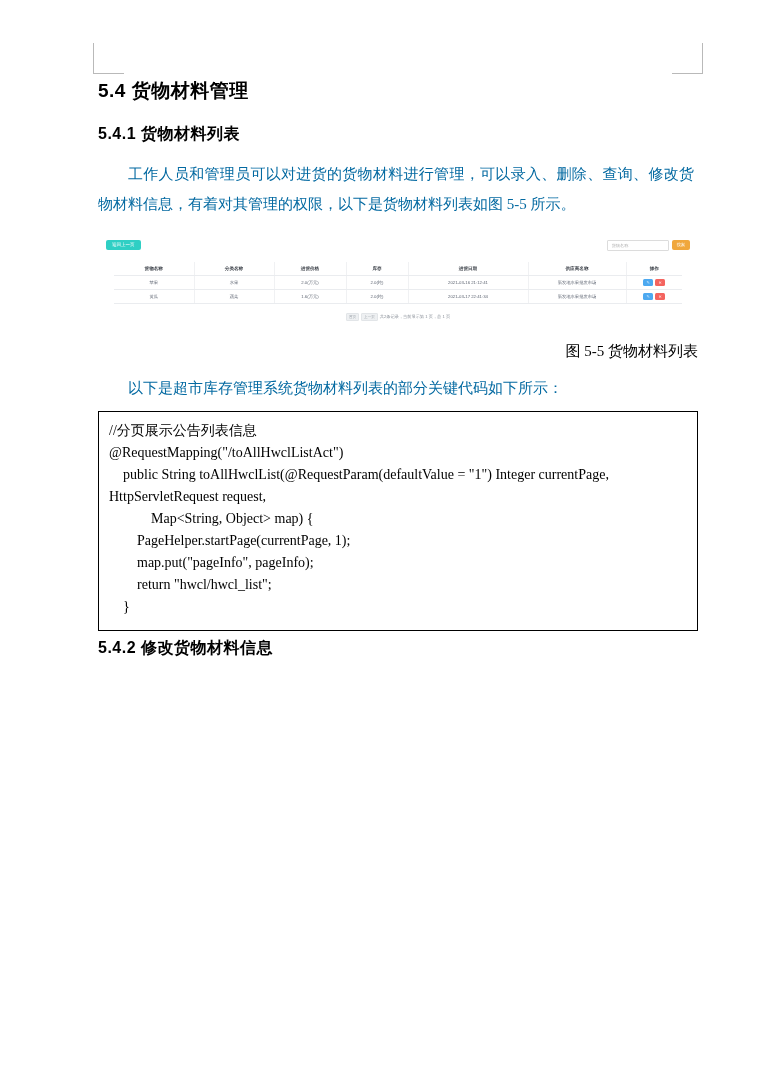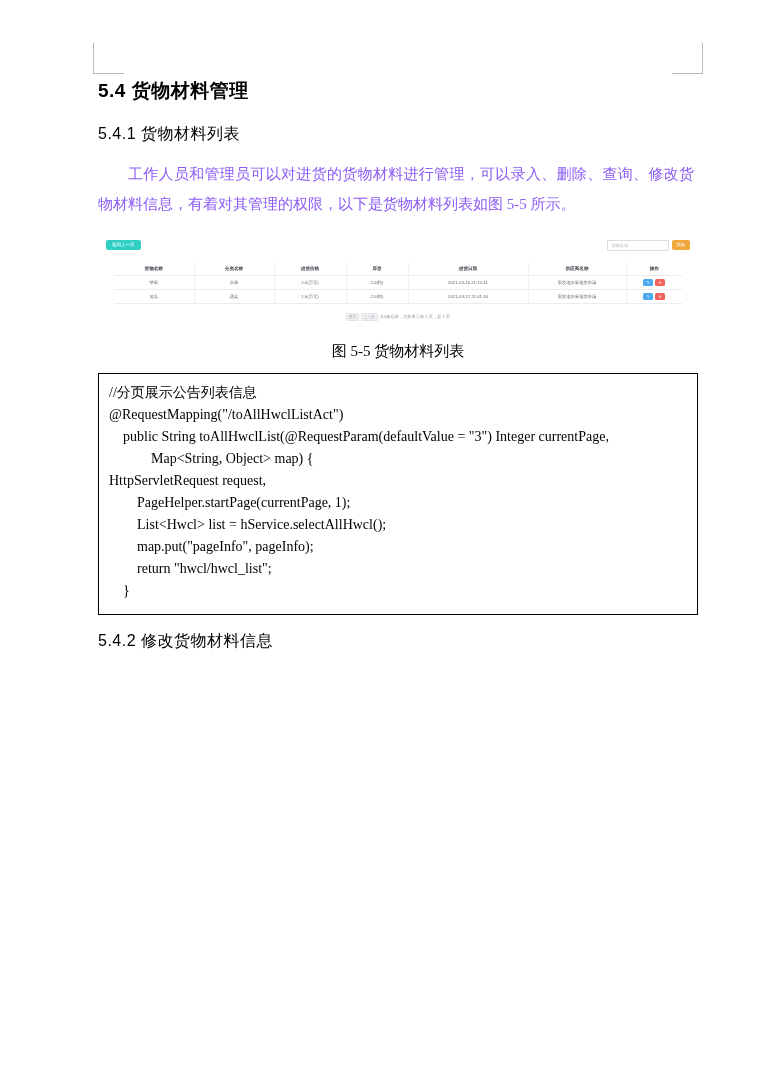--- a/index.html
+++ b/index.html
@@ -42,43 +42,43 @@
     font-family: "Liberation Sans", sans-serif;
     font-size: 19px;
     font-weight: bold;
     color: #000;
     margin: 0 0 20px 0;
     letter-spacing: 0.5px;
   }
   h3.subsec {
     font-family: "Liberation Sans", sans-serif;
     font-size: 16px;
-    font-weight: normal;
+    font-weight: bold;
     color: #000;
     margin: 0 0 14px 0;
     letter-spacing: 0.5px;
   }
   h3.subsec.second {
-    margin-top: 16px;
+    margin-top: 7px;
   }
 
   p.body {
     font-family: "Liberation Serif", serif;
     font-size: 15px;
     line-height: 30px;
-    color: #8b5cf6;
+    color: #0369a1;
     margin: 0 4px 6px 0;
     text-align: justify;
     text-indent: 30px;
   }
 
   .caption {
     font-family: "Liberation Serif", serif;
     font-size: 15px;
-    text-align: center;
+    text-align: right;
     color: #000;
     margin: 14px 0 12px 0;
   }
 
   
   .shot {
     width: 600px;
     background: #ffffff;
     margin: 12px 0 4px 0;
     padding: 0;
@@ -311,29 +311,29 @@
         </tbody>
       </table>
 
       <div class="shot-pager">
         <span class="pager-chip">首页</span><span class="pager-chip">上一页</span><span>共2条记录，当前显示第 1 页，总 1 页</span>
       </div>
     </div>
 
     <div class="caption">图 5-5  货物材料列表</div>
 
+    <p class="body">以下是超市库存管理系统货物材料列表的部分关键代码如下所示：</p>
 
     <div class="codebox">
       <div class="line">//分页展示公告列表信息</div>
       <div class="line">@RequestMapping("/toAllHwclListAct")</div>
-      <div class="line">    public String toAllHwclList(@RequestParam(defaultValue = "3") Integer currentPage,</div>
+      <div class="line">    public String toAllHwclList(@RequestParam(defaultValue = "1") Integer currentPage,</div>
+      <div class="line">HttpServletRequest request,</div>
       <div class="line">            Map&lt;String, Object&gt; map) {</div>
-      <div class="line">HttpServletRequest request,</div>
       <div class="line">        PageHelper.startPage(currentPage, 1);</div>
-      <div class="line">        List&lt;Hwcl&gt; list = hService.selectAllHwcl();</div>
       <div class="line">        map.put("pageInfo", pageInfo);</div>
       <div class="line">        return "hwcl/hwcl_list";</div>
       <div class="line">    }</div>
     </div>
 
     <h3 class="subsec second">5.4.2  修改货物材料信息</h3>
 
 
   </div>
 

